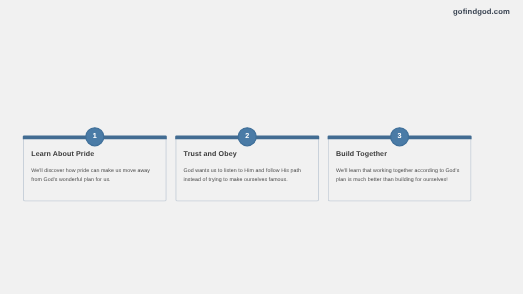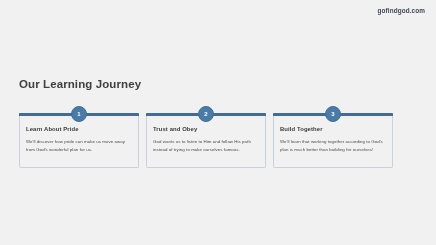--- a/index.html
+++ b/index.html
@@ -115,21 +115,20 @@
     letter-spacing: 0.05px;
   }
 </style>
 </head>
 <body>
 
 <div class="slide">
 
   <div class="brand">gofindgod.com</div>
 
-  <div class="slide-title">Our Learning Journey</div>
 
   <div class="cards">
 
     <div class="card">
       <div class="card-topbar"></div>
       <div class="badge">1</div>
       <p class="card-heading">Learn About Pride</p>
       <p class="card-body">We'll discover how pride can make us move away from God's wonderful plan for us.</p>
     </div>
 

